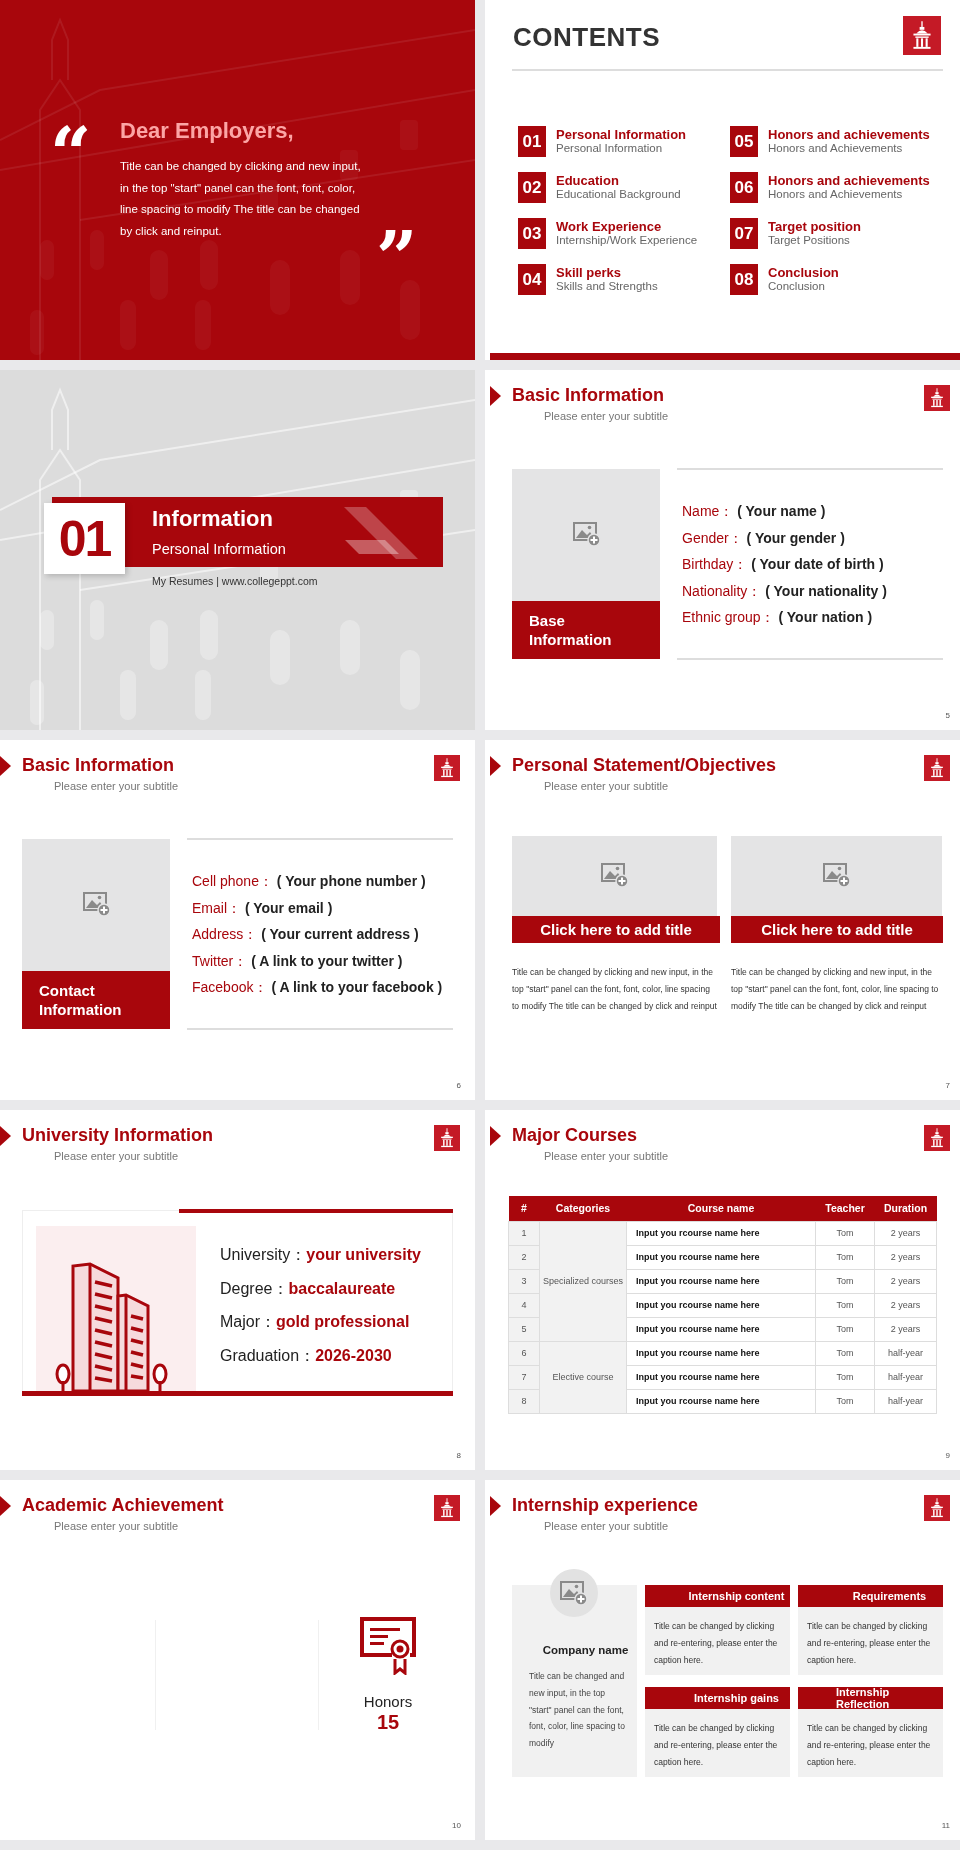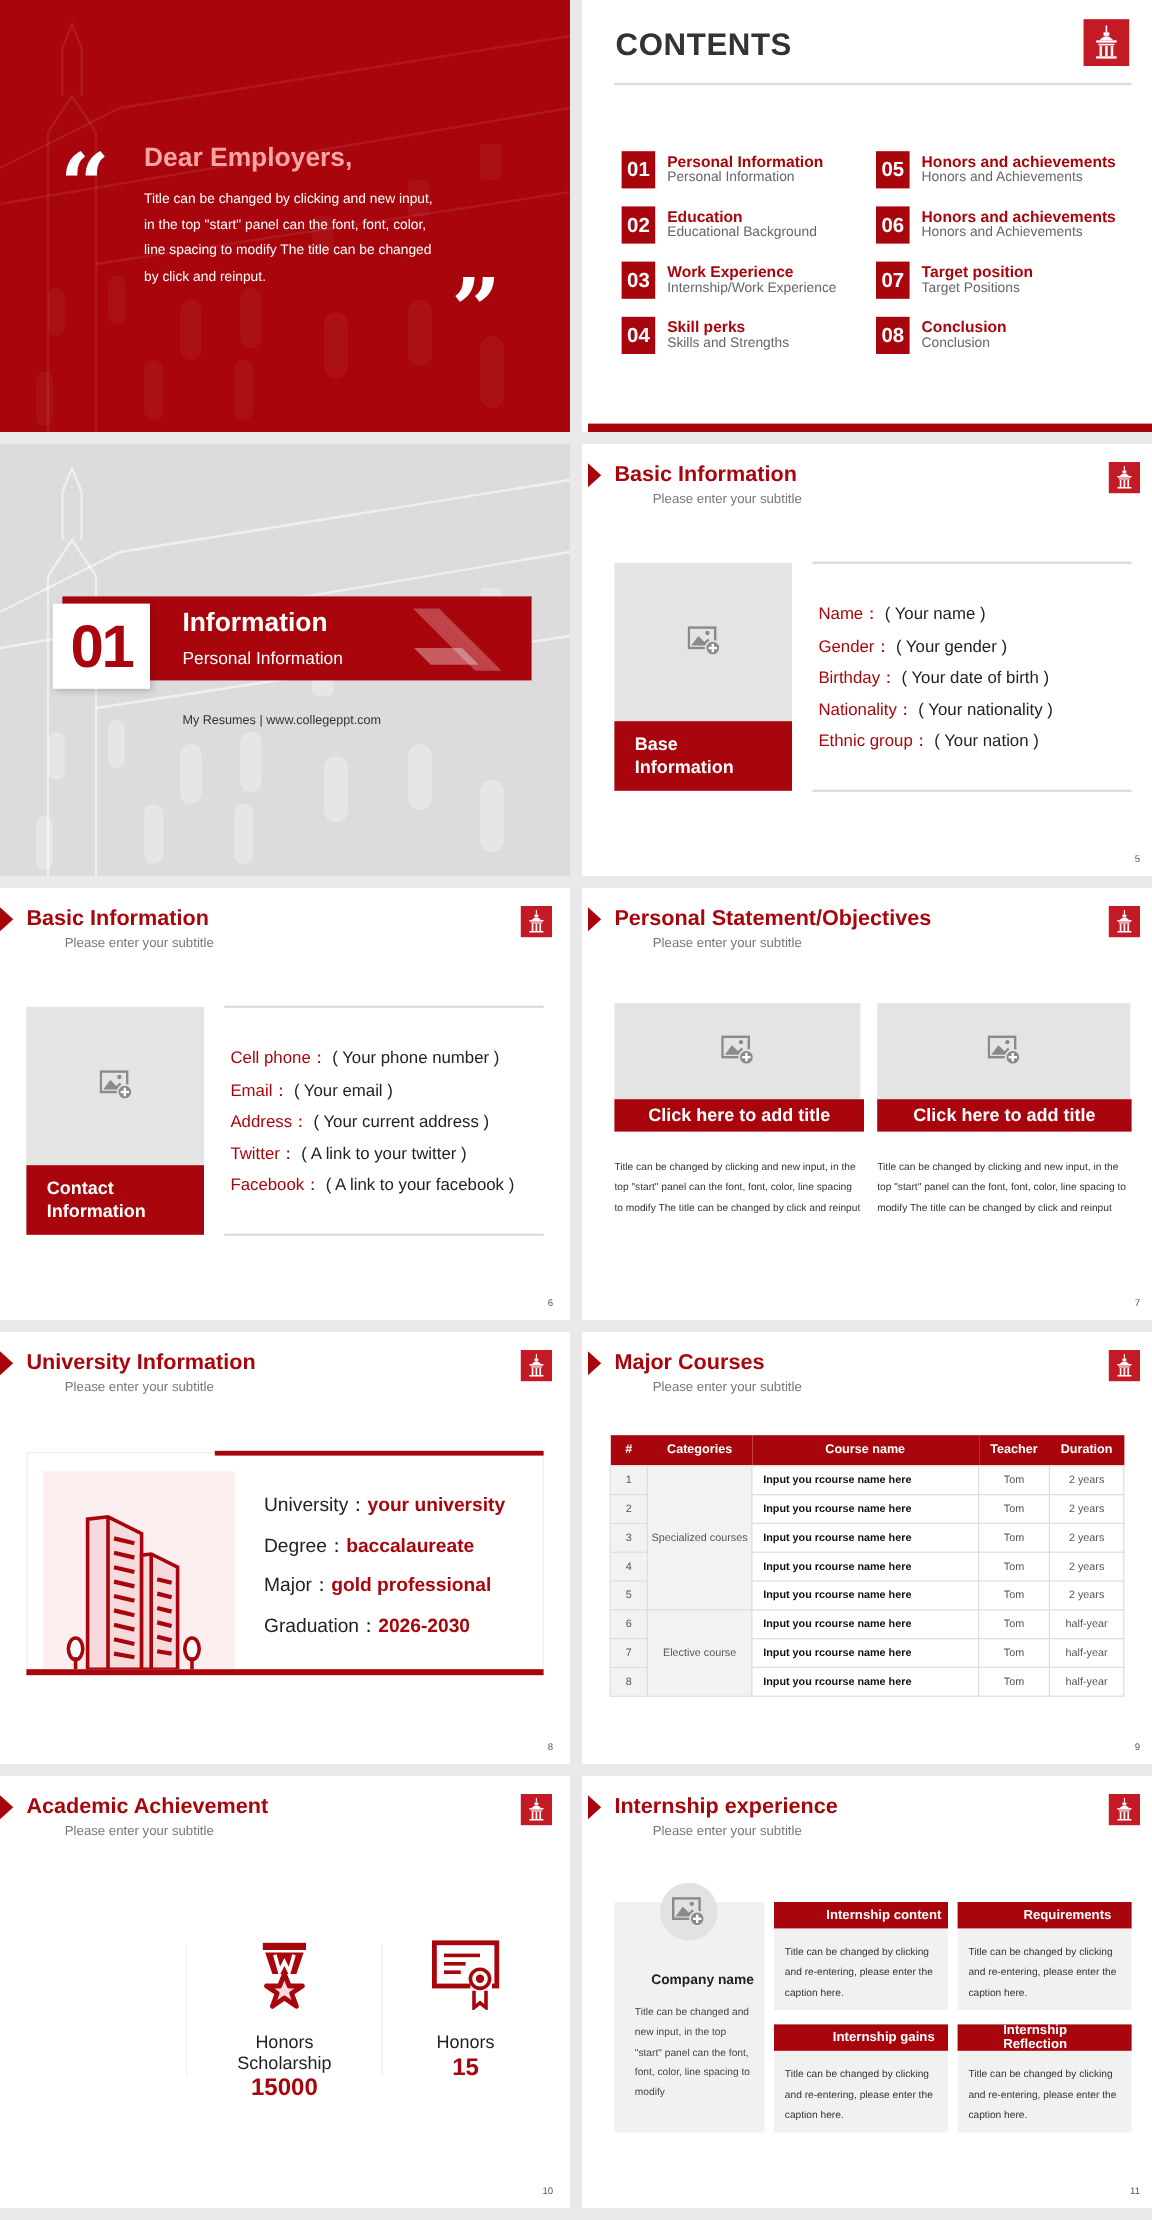--- a/index.html
+++ b/index.html
@@ -32,21 +32,21 @@
   .logo { position: absolute; width: 26px; height: 26px; background: #c41a26; }
   .logo svg { width: 100%; height: 100%; display: block; }
   .s2 .logo { left: 418px; top: 16px; width: 38px; height: 39px; }
 
   
   .s3 { background: #dcdcdc; }
   .s3 .band { position: absolute; left: 52px; top: 127px; width: 391px; height: 70px; background: #a8060c; }
   .s3 .numbox { position: absolute; left: 44px; top: 133px; width: 81px; height: 71px; background: #fff; box-shadow: 2px 2px 6px rgba(0,0,0,0.2); color: #a8060c; font-weight: bold; font-size: 50px; display: flex; align-items: center; justify-content: center; letter-spacing: -2px; }
   .s3 .h1 { position: absolute; left: 152px; top: 136px; color: #fff; font-weight: bold; font-size: 22px; }
   .s3 .h2 { position: absolute; left: 152px; top: 171px; color: #fff; font-size: 14.5px; }
-  .s3 .foot { position: absolute; left: 152px; top: 205px; color: #333; font-size: 10.5px; margin-top: 19px; }
+  .s3 .foot { position: absolute; left: 152px; top: 205px; color: #333; font-size: 10.5px; }
   .s3 .stripe { position: absolute; background: rgba(255,255,255,0.25); transform: skewX(45deg); }
 
   
   .hdr-tri { position: absolute; left: 0; top: 16px; width: 0; height: 0; border-top: 10px solid transparent; border-bottom: 10px solid transparent; border-left: 11px solid #a8060c; }
   .hdr-title { position: absolute; left: 22px; top: 15px; font-size: 18px; font-weight: bold; color: #a8060c; }
   .hdr-sub { position: absolute; left: 22px; top: 40px; font-size: 11px; color: #777; padding-left: 32px; }
   .c2 .hdr-tri { left: 5px; }
   .c2 .hdr-title, .c2 .hdr-sub { left: 27px; }
   .hdr-logo { right: 10px; top: 15px; width: 26px; height: 26px; }
   .c1 .hdr-logo { right: 15px; }
@@ -56,21 +56,21 @@
   
   .photo-box { position: absolute; left: 22px; top: 99px; width: 148px; height: 190px; background: #e4e4e5; }
   .c1 .photo-box { left: 22px; }
   .c2 .photo-box { left: 27px; }
   .photo-box .cap { position: absolute; left: 0; bottom: 0; width: 100%; height: 58px; background: #a8060c; color: #fff; font-weight: bold; font-size: 15px; padding: 10px 17px; line-height: 19px; }
   .photo-icon { position: absolute; width: 28px; height: 26px; }
   .photo-box .photo-icon { left: 61px; top: 52px; }
   .info-rules { position: absolute; height: 2px; background: #ddd; }
   .info-list { position: absolute; font-size: 14px; line-height: 26.5px; }
   .info-list .lbl { color: #a8060c; }
-  .info-list .val { color: #222; }
+  .info-list .val { color: #222; font-weight: bold; }
 
   
   .ps-card { position: absolute; top: 96px; height: 80px; background: #e4e4e5; }
   .ps-bar { position: absolute; top: 176px; height: 27px; background: #a8060c; color: #fff; font-weight: bold; font-size: 15px; display: flex; align-items: center; justify-content: center; }
   .ps-text { position: absolute; top: 224px; font-size: 8.5px; color: #333; line-height: 16.8px; }
 
   
   .uni-frame { position: absolute; left: 22px; top: 100px; width: 431px; height: 185px; border: 1px solid #eee; border-top: 1px solid #eee; }
   .uni-topbar { position: absolute; left: 179px; top: 99px; width: 274px; height: 4px; background: #a8060c; }
   .uni-botbar { position: absolute; left: 22px; top: 281px; width: 431px; height: 5px; background: #a8060c; }
@@ -467,30 +467,20 @@
   <div class="hdr-tri"></div>
   <div class="hdr-title">Academic Achievement</div>
   <div class="hdr-sub">Please enter your subtitle</div>
   <div class="logo hdr-logo">
       <svg>
         <use href="#logo-sym"></use>
       </svg>
     </div>
 
   <div class="ach-div" style="left:155px;"></div>
-  <div class="ach" style="left:172px;">
-    <svg class="ic" viewBox="0 0 60 60">
-      <rect x="12" y="4" width="36" height="6" fill="#a8060c"></rect>
-      <path d="M14 12 H46 L40 30 H20 Z" fill="#a8060c"></path>
-      <path d="M22 14 L26 28 L30 20 L34 28 L38 14" fill="none" stroke="#fff" stroke-width="3"></path>
-      <path d="M30 30 L34 40 L45 40 L36 46 L40 57 L30 50 L20 57 L24 46 L15 40 L26 40 Z" fill="#f6dadc" stroke="#a8060c" stroke-width="4" stroke-linejoin="round"></path>
-    </svg>
-    <div class="lbl">Honors Scholarship</div>
-    <div class="val">15000</div>
-  </div>
   <div class="ach-div" style="left:318px;"></div>
   <div class="ach" style="left:323px;">
     <svg class="ic" viewBox="0 0 60 60">
       <rect x="4" y="4" width="52" height="36" fill="none" stroke="#a8060c" stroke-width="4"></rect>
       <rect x="12" y="13" width="30" height="3" fill="#a8060c"></rect>
       <rect x="12" y="20" width="18" height="3" fill="#a8060c"></rect>
       <rect x="12" y="27" width="14" height="3" fill="#a8060c"></rect>
       <rect x="34" y="30" width="18" height="16" fill="#fff"></rect>
       <path d="M37 44 V58 L42 54 L47 58 V44" fill="#fff" stroke="#a8060c" stroke-width="3"></path>
       <circle cx="42" cy="34" r="8" fill="#fff" stroke="#a8060c" stroke-width="3"></circle>

